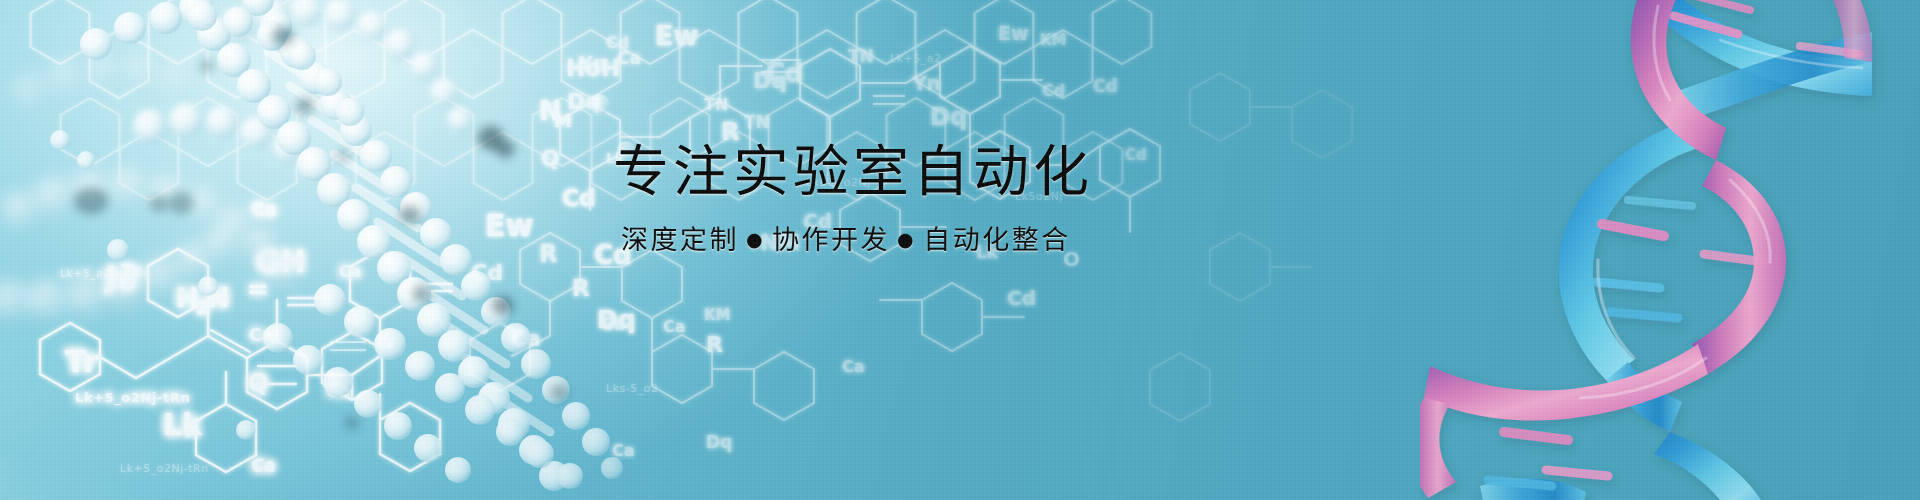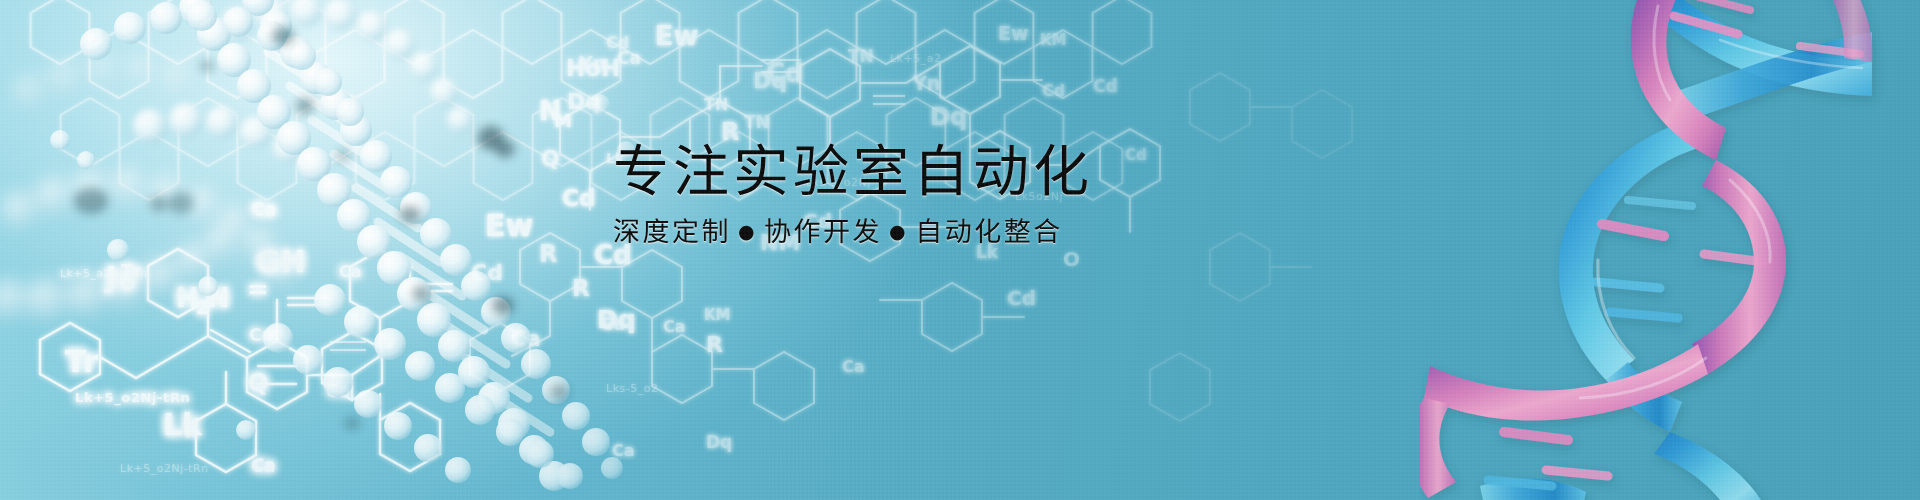--- a/index.html
+++ b/index.html
@@ -77,21 +77,21 @@
     color: #0b0b0b;
     white-space: nowrap;
     text-shadow:
       0 1px 0 rgba(255,255,255,0.45),
       0 2px 3px rgba(255,255,255,0.30);
   }
   .subtitle {
     position: absolute;
     left: 613px;
     top: 218px;
-    margin: 0;
+    margin: 8px;
     font-size: 27px;
     line-height: 1;
     letter-spacing: 2.5px;
     font-weight: 400;
     color: #0d0d0d;
     white-space: nowrap;
     text-shadow:
       0 1px 0 rgba(255,255,255,0.50),
       0 2px 3px rgba(255,255,255,0.32);
   }

